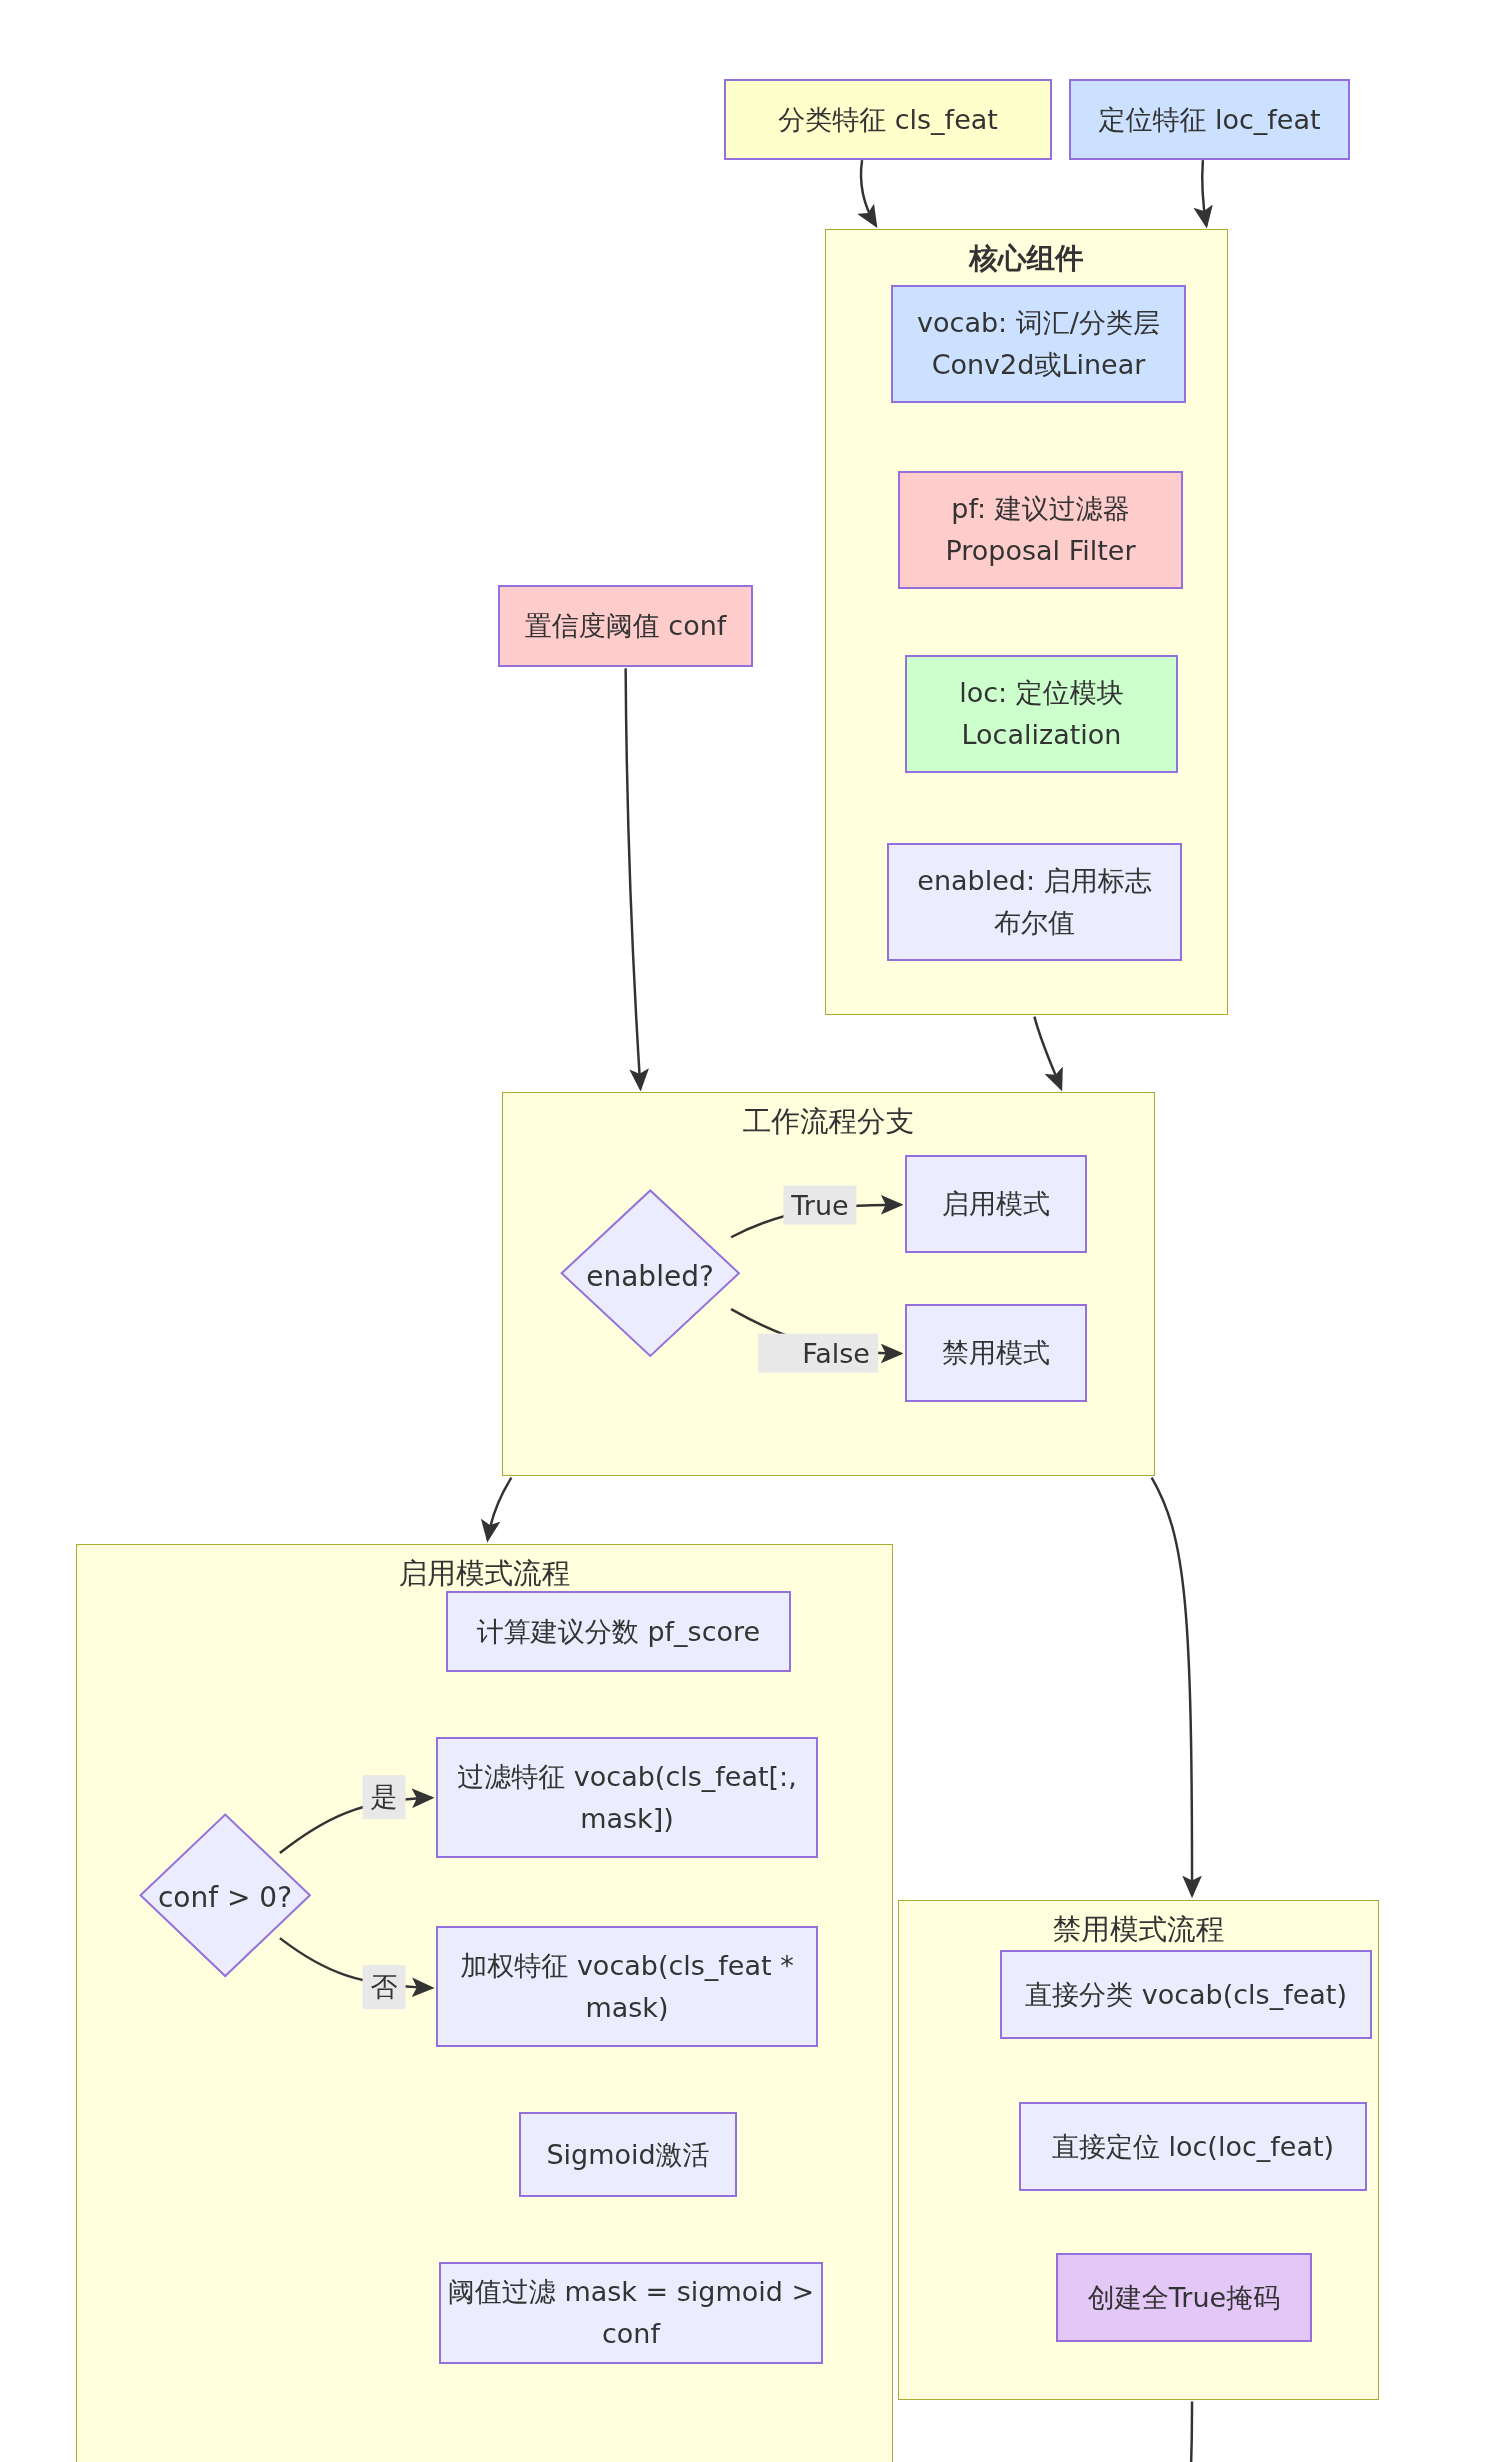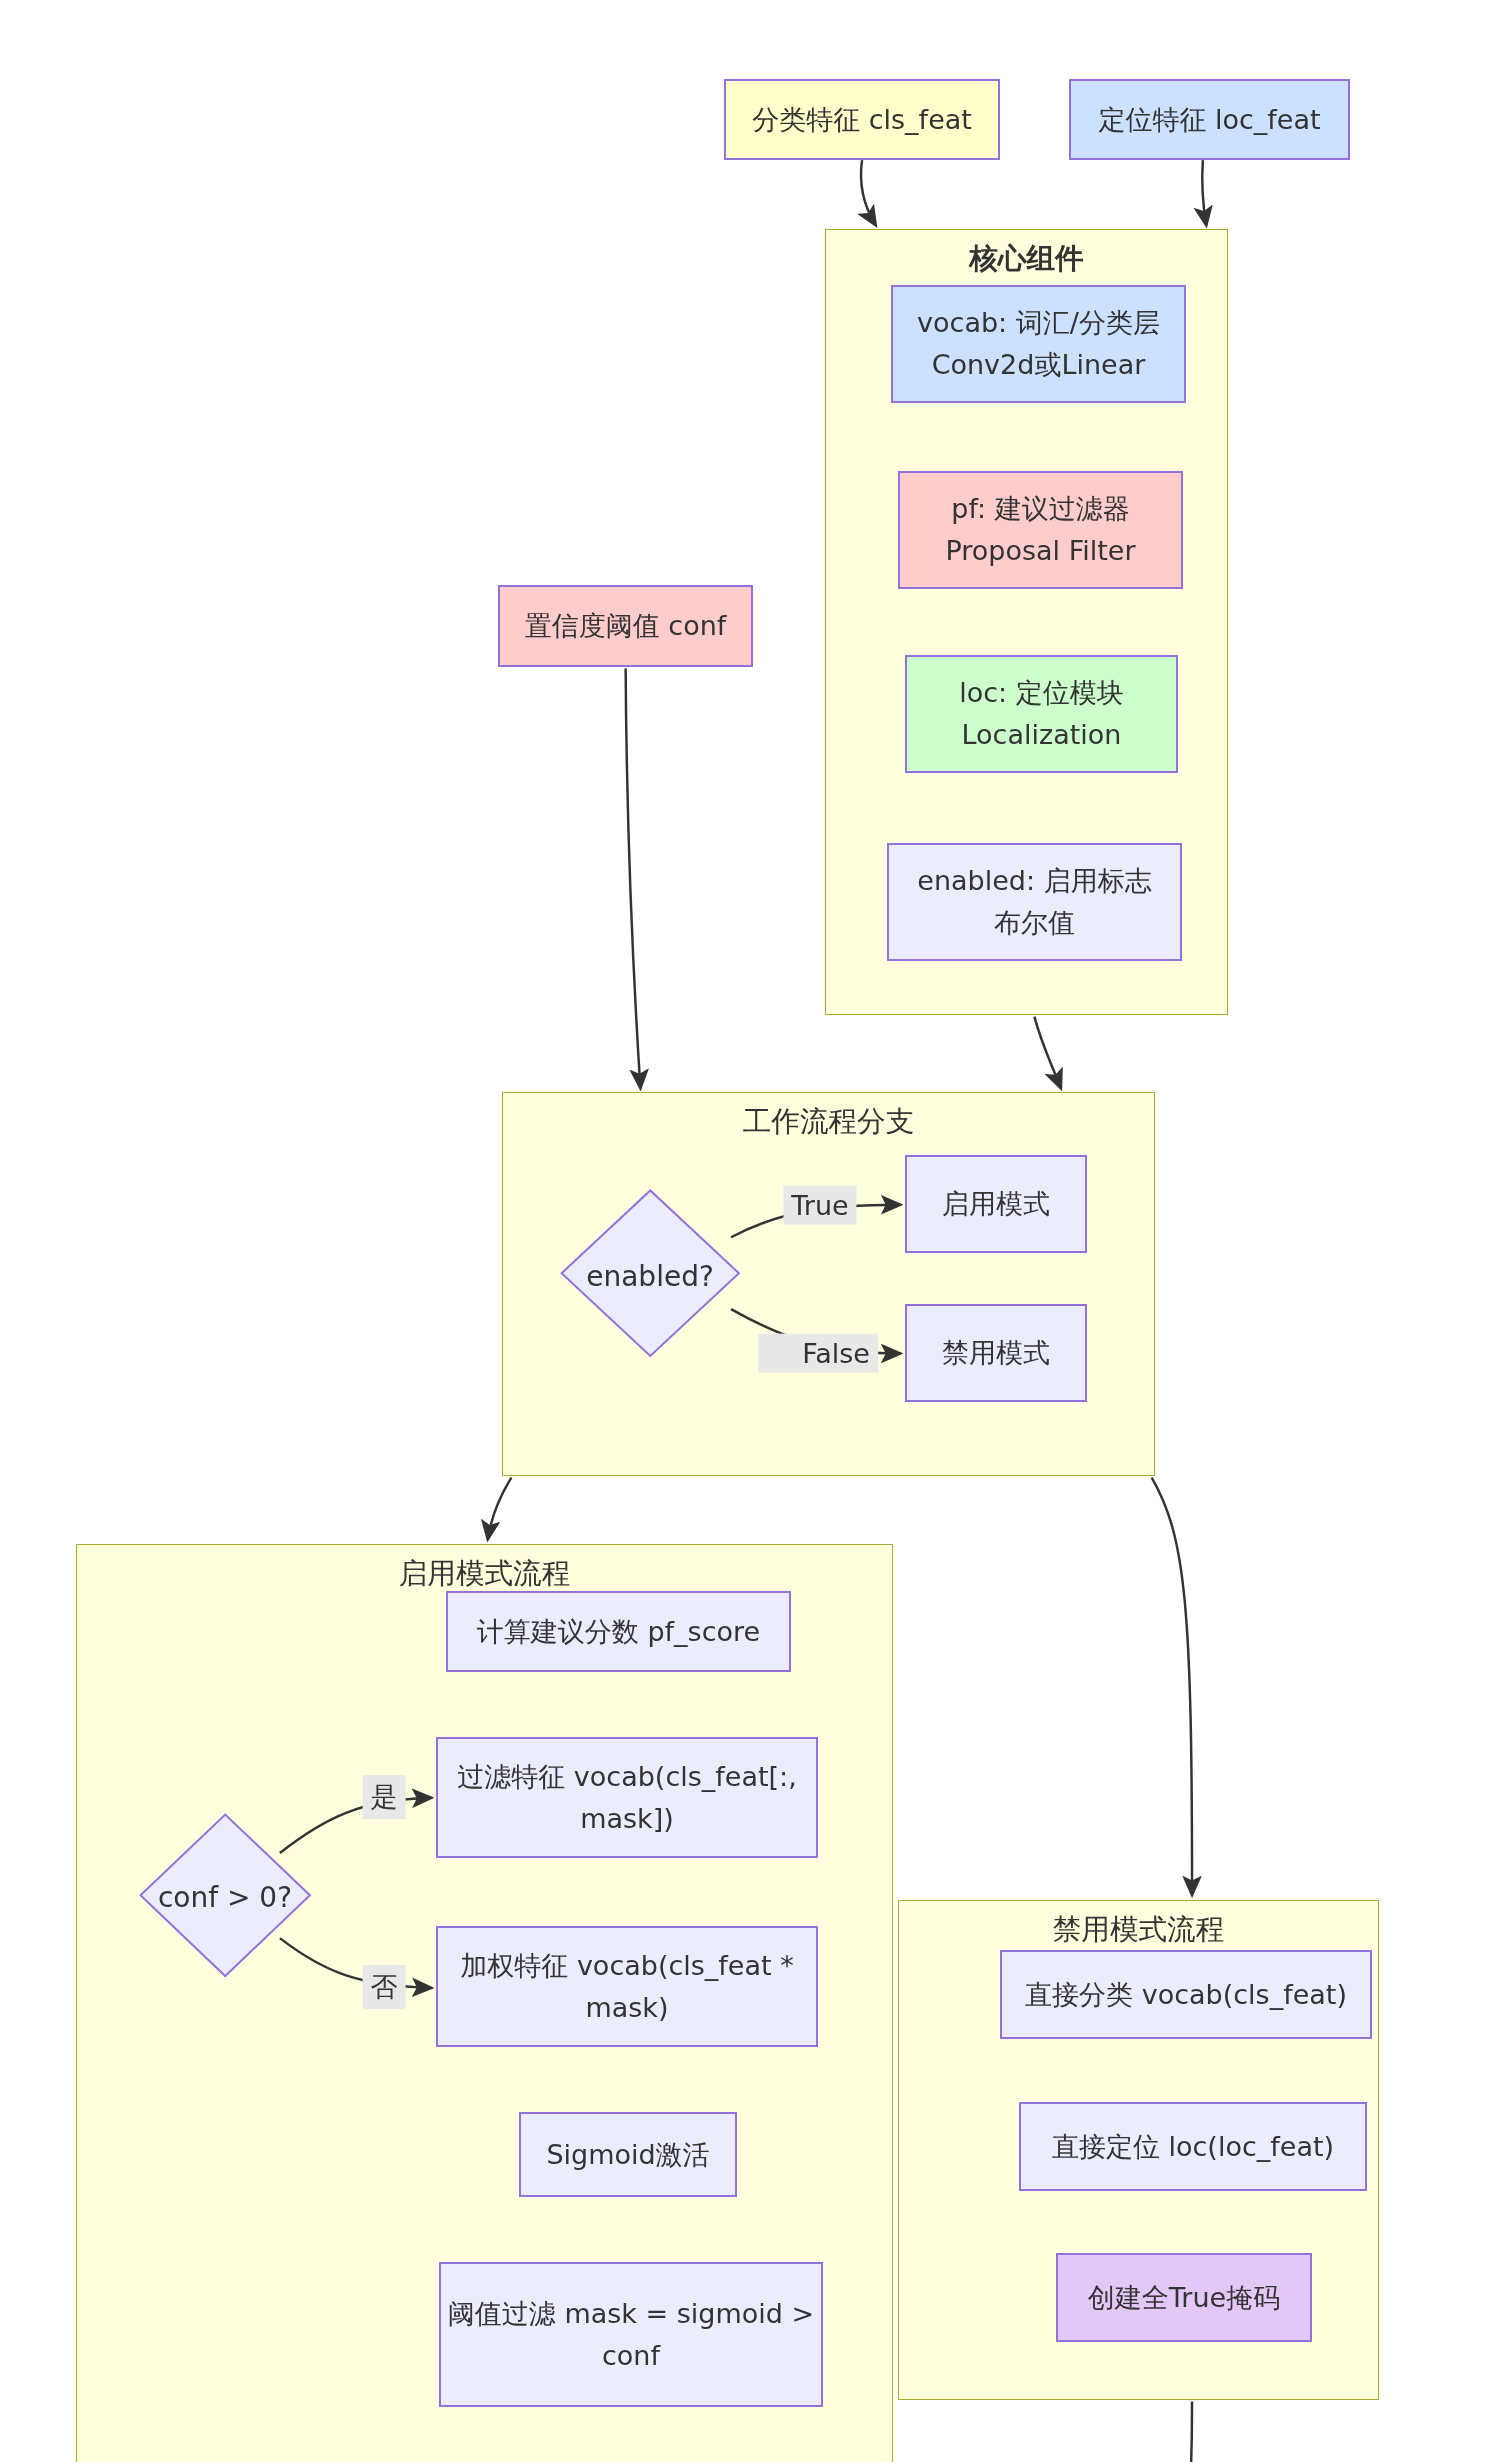--- a/index.html
+++ b/index.html
@@ -100,21 +100,21 @@
       <path d="M 568 3935 C 660 4006 732 4032 876 4036" marker-end="url(#arrow)"></path>
       <path d="M 988 5622 C 992 5732 1050 5822 1160 5888" marker-end="url(#arrow)"></path>
       <path d="M 2420 4876 C 2420 5300 2356 5700 2250 5890" marker-end="url(#arrow)"></path>
     </g>
     <g fill="#ececff" stroke="#9370db" stroke-width="4">
       <polygon points="1140,2585 1320,2417 1500,2585 1320,2753"></polygon>
       <polygon points="285,3848 457,3684 629,3848 457,4012"></polygon>
     </g>
   </svg>
 
-  <div class="node c-yellow" style="left:724px;top:79px;width:276px;height:81px;">
+  <div class="node c-yellow" style="left:724px;top:79px;width:328px;height:81px;">
     <span>分类特征 cls_feat</span>
   </div>
 
   <div class="node c-blue" style="left:1069px;top:79px;width:281px;height:81px;">
     <span>定位特征 loc_feat</span>
   </div>
 
   <div class="node c-blue" style="left:891px;top:285px;width:295px;height:118px;">
     <span>vocab: 词汇/分类层</span>
     <span>Conv2d或Linear</span>
@@ -170,21 +170,21 @@
 
   <div class="node c-lav" style="left:436px;top:1926px;width:382px;height:121px;">
     <span>加权特征 vocab(cls_feat *</span>
     <span>mask)</span>
   </div>
 
   <div class="node c-lav" style="left:519px;top:2112px;width:218px;height:85px;">
     <span>Sigmoid激活</span>
   </div>
 
-  <div class="node c-lav" style="left:439px;top:2262px;width:384px;height:145px;">
+  <div class="node c-lav" style="left:439px;top:2262px;width:384px;height:102px;">
     <span>阈值过滤 mask = sigmoid &gt;</span>
     <span>conf</span>
   </div>
 
   <div class="node c-lav" style="left:1000px;top:1950px;width:372px;height:89px;">
     <span>直接分类 vocab(cls_feat)</span>
   </div>
 
   <div class="node c-lav" style="left:1019px;top:2102px;width:348px;height:89px;">
     <span>直接定位 loc(loc_feat)</span>

